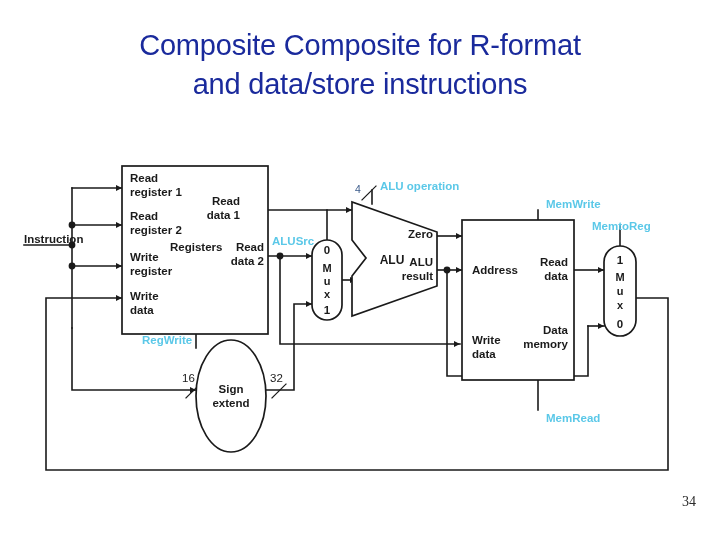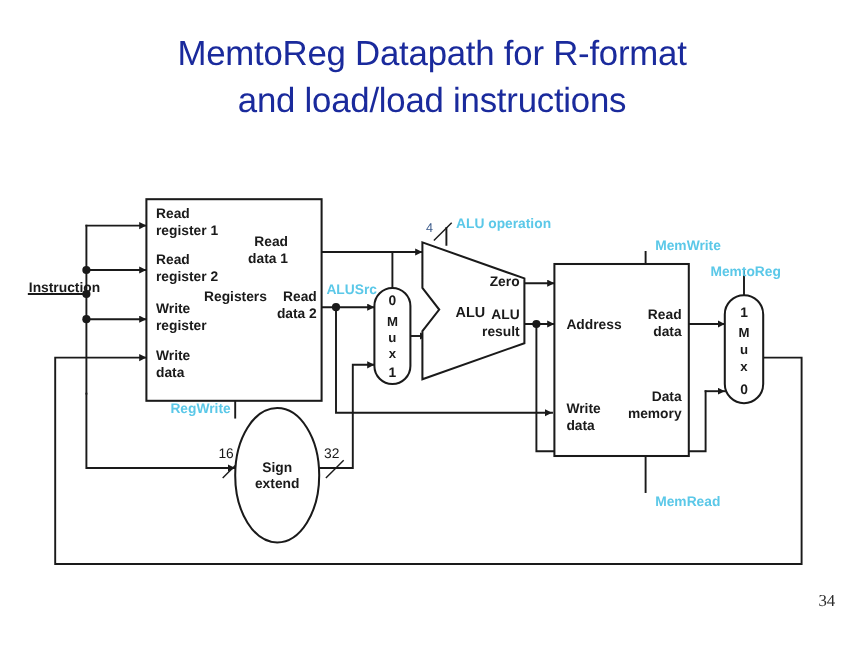--- a/index.html
+++ b/index.html
@@ -60,22 +60,22 @@
     font-size: 14px;
     color: #2b2b2b;
   }
 </style>
 </head>
 <body>
 
 <div id="slide">
 
   <div id="title-block">
-    <div class="title-line">MemtoReg Datapath for R-format</div>
-    <div class="title-line">and load/load instructions</div>
+    <div class="title-line">Composite Composite for R-format</div>
+    <div class="title-line">and data/store instructions</div>
   </div>
 
   <div id="diagram-wrap">
     <svg id="diagram-svg" width="720" height="360" viewBox="0 0 720 360">
 
       <defs>
         <marker id="arw" markerWidth="7" markerHeight="7" refX="6" refY="3" orient="auto" markerUnits="userSpaceOnUse">
           <path d="M0,0 L6,3 L0,6 z" fill="#1a1a1a"></path>
         </marker>
       </defs>

